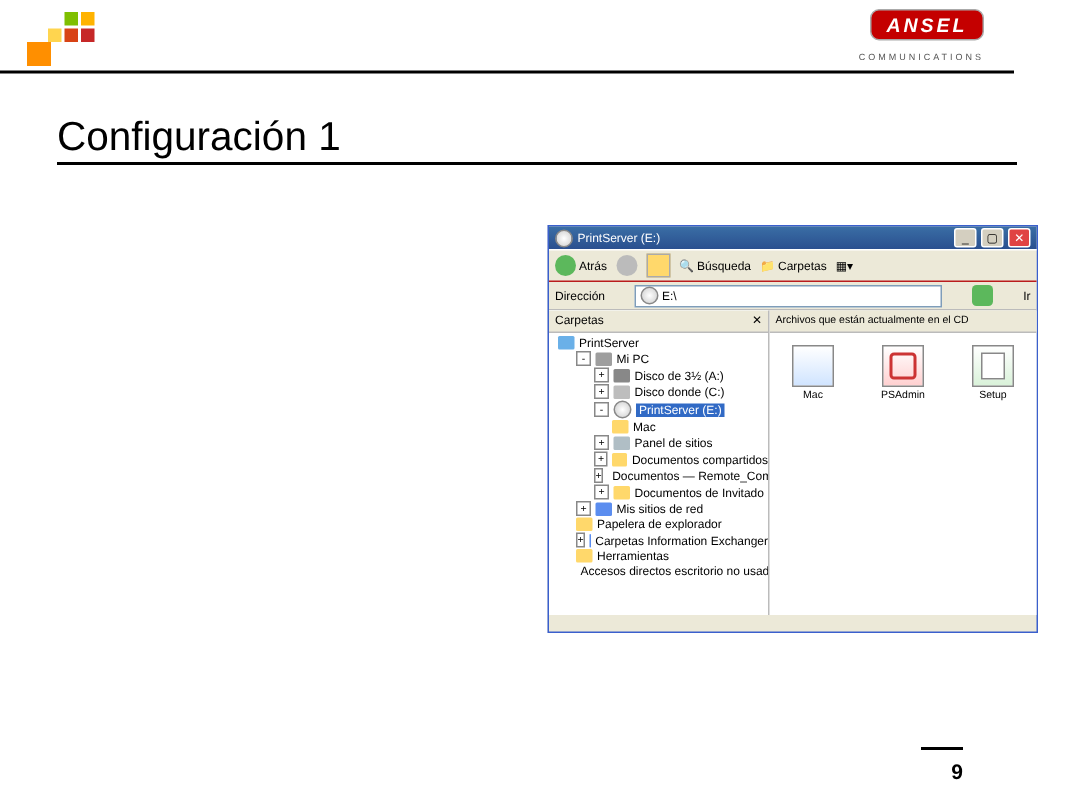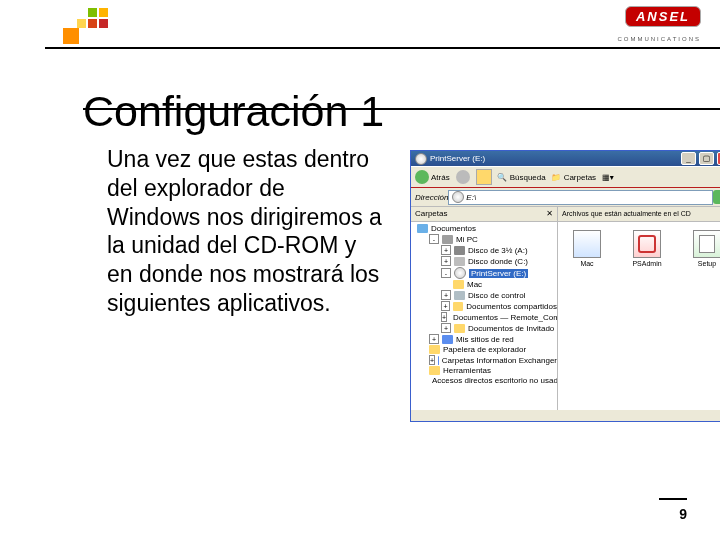--- a/index.html
+++ b/index.html
@@ -1,54 +1,54 @@
 <!DOCTYPE html>
 <html><head>
 <meta charset="utf-8">
 <style>
   html,body{margin:0;padding:0;width:720px;height:540px;font-family:Arial,Helvetica,sans-serif;background:#fff;color:#000;}
-  .slide{width:676px;height:540px;position:relative;box-sizing:border-box;margin-left:45px;}
+  .slide{width:676px;height:540px;position:relative;box-sizing:border-box;}
   
   .brand{position:absolute;top:6px;right:20px;text-align:right;}
   .brand-box{display:inline-block;background:#C40000;color:#fff;font-weight:bold;font-style:italic;
              padding:2px 10px;border-radius:6px;border:1px solid #aaa;letter-spacing:2px;font-size:13px;}
   .brand-sub{font-size:6px;letter-spacing:2px;color:#555;}
   
   .deco{position:absolute;top:8px;left:18px;width:80px;height:40px;}
   .sq{position:absolute;}
   .s1{width:9px;height:9px;background:#7FBF00;left:25px;top:0;}
   .s2{width:9px;height:9px;background:#FFB300;left:36px;top:0;}
   .s3{width:9px;height:9px;background:#D84315;left:25px;top:11px;}
   .s4{width:9px;height:9px;background:#FFD54F;left:14px;top:11px;}
   .s5{width:16px;height:16px;background:#FF8F00;left:0;top:20px;}
   .s6{width:9px;height:9px;background:#C62828;left:36px;top:11px;}
   .deco-line{position:absolute;top:47px;left:0;right:0;height:2px;background:#000;}
   
-  .title{position:absolute;top:58px;left:38px;font-size:43px;font-weight:400;}
+  .title{position:absolute;top:58px;left:38px;font-size:27px;font-weight:400;}
   .title-rule{position:absolute;top:108px;left:38px;width:640px;height:2px;background:#000;}
   
   .body{position:absolute;top:145px;left:38px;width:300px;font-size:23px;line-height:1.25;}
   .body .indent{display:block;padding-left:24px;text-indent:-0px;}
   
   .explorer{position:absolute;top:150px;left:365px;width:325px;height:270px;
             border:1px solid #3a5fcd;font-size:8px;background:#ECE9D8;}
   .ex-title{background:linear-gradient(#3a6ea5,#2a4f8f);color:#fff;height:15px;line-height:15px;
             padding:0 4px;display:flex;align-items:center;gap:3px;}
   .ex-title .spacer{flex:1;}
   .ex-ctrl{width:13px;height:11px;background:#D4CFC0;border:1px solid #fff;color:#000;
            display:inline-flex;align-items:center;justify-content:center;font-size:8px;border-radius:2px;}
   .ex-ctrl.close{background:#E04343;color:#fff;}
   .ex-menu{background:#ECE9D8;height:14px;line-height:14px;padding:0 4px;color:#222;display:flex;gap:6px;}
   .ex-menu .logo{margin-left:auto;width:14px;height:12px;background:#d44;border-radius:2px;}
   .ex-tool{background:#ECE9D8;height:20px;display:flex;align-items:center;gap:6px;padding:0 4px;
            border-top:1px solid #fff;border-bottom:1px solid #b91c1c;}
   .tb-btn{display:inline-flex;align-items:center;gap:2px;}
   .circ{width:14px;height:14px;border-radius:50%;display:inline-block;}
   .c-green{background:#5CB85C;} .c-grey{background:#bbb;} .c-up{width:14px;height:14px;background:#FFD86B;border:1px solid #aaa;display:inline-block;}
-  .ex-addr{background:#ECE9D8;height:18px;display:flex;align-items:center;gap:0;padding:0 4px;border-bottom:1px solid #bbb;font-style:italic;}
+  .ex-addr{background:#ECE9D8;height:18px;display:flex;align-items:center;gap:20px;padding:0 4px;border-bottom:1px solid #bbb;}
   .ex-addr .field{flex:1;background:#fff;border:1px solid #7F9DB9;height:13px;padding:0 3px;display:flex;align-items:center;gap:2px;}
   .go{width:14px;height:14px;background:#5CB85C;border-radius:3px;}
   .ex-body{display:flex;height:203px;background:#fff;}
   .tree{width:148px;border-right:1px solid #bbb;background:#fff;overflow:hidden;box-sizing:border-box;position:relative;}
   .tree-hd{background:#ECE9D8;height:14px;line-height:14px;padding:0 4px;border-bottom:1px solid #bbb;display:flex;}
   .tree-hd .x{margin-left:auto;}
   .tree ul{list-style:none;margin:2px 0 0 0;padding:0 0 0 6px;}
   .tree li{white-space:nowrap;margin:1px 0;display:flex;align-items:center;gap:3px;}
   .pm{display:inline-flex;width:8px;height:8px;border:1px solid #888;align-items:center;justify-content:center;font-size:7px;line-height:7px;background:#fff;}
   .ic{width:11px;height:9px;display:inline-block;border-radius:1px;}
@@ -86,23 +86,20 @@
 <div class="deco-line"></div>
 
 <div class="brand">
   <span class="brand-box">ANSEL</span><br>
   <span class="brand-sub">COMMUNICATIONS</span>
 </div>
 
 <h1 class="title">Configuración 1</h1>
 <div class="title-rule"></div>
 
-<div class="body">
-  <span class="indent">Una vez que estas dentro del explorador de Windows nos dirigiremos a la unidad del CD-ROM y en donde nos mostrará los siguientes aplicativos.</span>
-</div>
 
 <div class="explorer">
   <div class="ex-title">
     <span class="ic ic-cd"></span>
     <span>PrintServer (E:)</span>
     <span class="spacer"></span>
     <span class="ex-ctrl">_</span>
     <span class="ex-ctrl">▢</span>
     <span class="ex-ctrl close">✕</span>
   </div>
@@ -128,21 +125,21 @@
   </div>
   <div class="ex-body">
     <div class="tree">
       <div class="tree-hd">
             <span>Carpetas</span>
             <span class="x">✕</span>
           </div>
       <ul>
         <li>
               <span class="ic ic-desktop"></span>
-              <span>Documentos</span>
+              <span>PrintServer</span>
             </li>
         <li class="nest1">
               <span class="pm">-</span>
               <span class="ic ic-mypc"></span>
               <span>Mi PC</span>
             </li>
         <li class="nest2">
               <span class="pm">+</span>
               <span class="ic ic-floppy"></span>
               <span>Disco de 3½ (A:)</span>
@@ -157,21 +154,21 @@
               <span class="ic ic-cd"></span>
               <span class="sel">PrintServer (E:)</span>
             </li>
         <li class="nest3">
               <span class="ic ic-folder"></span>
               <span>Mac</span>
             </li>
         <li class="nest2">
               <span class="pm">+</span>
               <span class="ic ic-ctrl"></span>
-              <span>Disco de control</span>
+              <span>Panel de sitios</span>
             </li>
         <li class="nest2">
               <span class="pm">+</span>
               <span class="ic ic-folder"></span>
               <span>Documentos compartidos</span>
             </li>
         <li class="nest2">
               <span class="pm">+</span>
               <span class="ic ic-folder"></span>
               <span>Documentos — Remote_Compaq</span>

